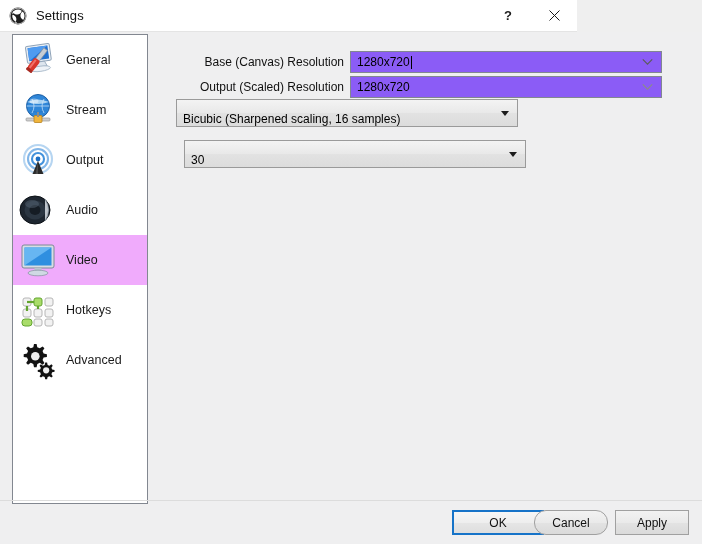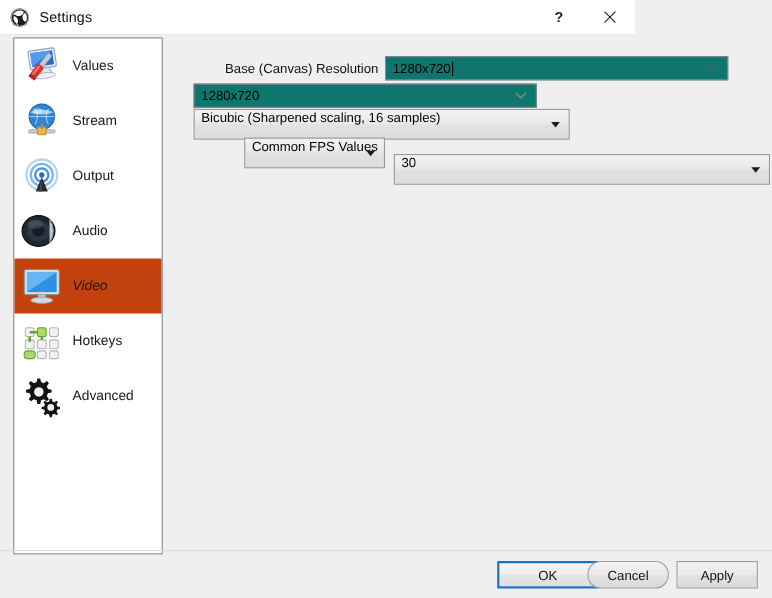--- a/index.html
+++ b/index.html
@@ -71,21 +71,21 @@
     overflow: hidden;
   }
   .side-item {
     height: 50px;
     display: flex;
     align-items: center;
     padding-left: 3px;
     box-sizing: border-box;
     cursor: default;
   }
-  .side-item.selected { background: #c2410c; font-style: italic; }
+  .side-item.selected { background: #f0abfc; }
   .side-icon {
     width: 44px; height: 44px;
     flex: 0 0 auto;
     display: flex;
     align-items: center;
     justify-content: center;
   }
   .side-icon svg { display: block; }
   .side-label {
     margin-left: 6px;
@@ -112,21 +112,21 @@
     padding-right: 6px;
     font-size: 12px;
     color: #111;
     box-sizing: border-box;
     white-space: nowrap;
   }
 
   
   .combo-edit {
     width: 312px; height: 22px;
-    background: #0f766e;
+    background: #8b5cf6;
     border: 1px solid #828790;
     box-sizing: border-box;
     display: flex;
     align-items: center;
     position: relative;
     cursor: text;
   }
   .combo-edit .val {
     padding-left: 6px;
     font-size: 12px;
@@ -147,21 +147,21 @@
     transform: translateY(-50%);
   }
 
   
   .combo-flat {
     height: 28px;
     background: linear-gradient(to bottom, #f3f3f3 0%, #e9e9e9 48%, #e2e2e2 52%, #dcdcdc 100%);
     border: 1px solid #9a9a9a;
     box-sizing: border-box;
     display: flex;
-    align-items: flex-start;
+    align-items: flex-end;
     position: relative;
     cursor: default;
   }
   .combo-flat .val {
     padding-left: 6px;
     font-size: 12px;
     color: #000;
     white-space: nowrap;
     overflow: hidden;
   }
@@ -241,21 +241,21 @@
             <ellipse cx="21" cy="29" rx="10" ry="2.6" fill="#eef2f7" stroke="#9fb2c4" stroke-width=".8"></ellipse>
           </g>
           <g transform="rotate(38 18 22)">
             <rect x="15.5" y="6" width="4.5" height="14" fill="#c6ccd4" stroke="#8b9199" stroke-width=".7"></rect>
             <rect x="14.2" y="19" width="7" height="13" rx="2" fill="#d9362b"></rect>
             <rect x="15.6" y="20.5" width="2" height="10" fill="#f07068"></rect>
             <rect x="14.2" y="31" width="7" height="3" rx="1" fill="#a82a21"></rect>
           </g>
         </svg>
       </span>
-      <span class="side-label">Values</span>
+      <span class="side-label">General</span>
     </div>
 
     <div class="side-item">
       <span class="side-icon">
         <svg width="40" height="40" viewBox="0 0 40 40">
           <circle cx="20" cy="16" r="11.5" fill="#2f86d8"></circle>
           <circle cx="20" cy="16" r="11.5" fill="none" stroke="#1c5fa5" stroke-width="1"></circle>
           <path d="M9 12 q11 -5 22 0 q-11 4 -22 0z" fill="#bfe0f7" opacity=".85"></path>
           <path d="M11 20 q9 4 18 0 q-9 5 -18 0z" fill="#1a5fa8" opacity=".6"></path>
           <path d="M14 9 q4 7 0 14 M26 9 q-4 7 0 14 M8.5 16 h23" stroke="#cfe8fb" stroke-width=".9" fill="none" opacity=".8"></path>
@@ -360,40 +360,37 @@
       <div class="combo-edit">
         <span class="val">1280x720</span>
           <span class="caret"></span>
         <svg class="chev" width="11" height="7" viewBox="0 0 11 7">
           <polyline points="0.8,0.8 5.5,5.6 10.2,0.8" fill="none" stroke="#5c5c5c" stroke-width="1.2"></polyline>
         </svg>
       </div>
     </div>
 
     <div class="form-row" style="top:44px;">
+      <span class="row-label">Output (Scaled) Resolution</span>
       <div class="combo-edit">
         <span class="val">1280x720</span>
         <svg class="chev" width="11" height="7" viewBox="0 0 11 7">
           <polyline points="0.8,0.8 5.5,5.6 10.2,0.8" fill="none" stroke="#8b8b8b" stroke-width="1.2"></polyline>
         </svg>
       </div>
     </div>
 
     <div class="form-row" style="top:70px;">
       <div class="combo-flat" style="width:342px;">
         <span class="val">Bicubic (Sharpened scaling, 16 samples)</span>
         <span class="tri"></span>
       </div>
     </div>
 
     <div class="form-row" style="top:96px;">
-      <div class="combo-flat" style="width:128px;margin-left:46px;">
-        <span class="val">Common FPS Values</span>
-        <span class="tri"></span>
-      </div>
       <div class="combo-flat" style="width:342px;margin-left:8px;margin-top:29px;">
         <span class="val">30</span>
         <span class="tri"></span>
       </div>
     </div>
 
   </div>
 
   <div class="footer">
     <div class="btn default" style="left:452px; width:92px;">

